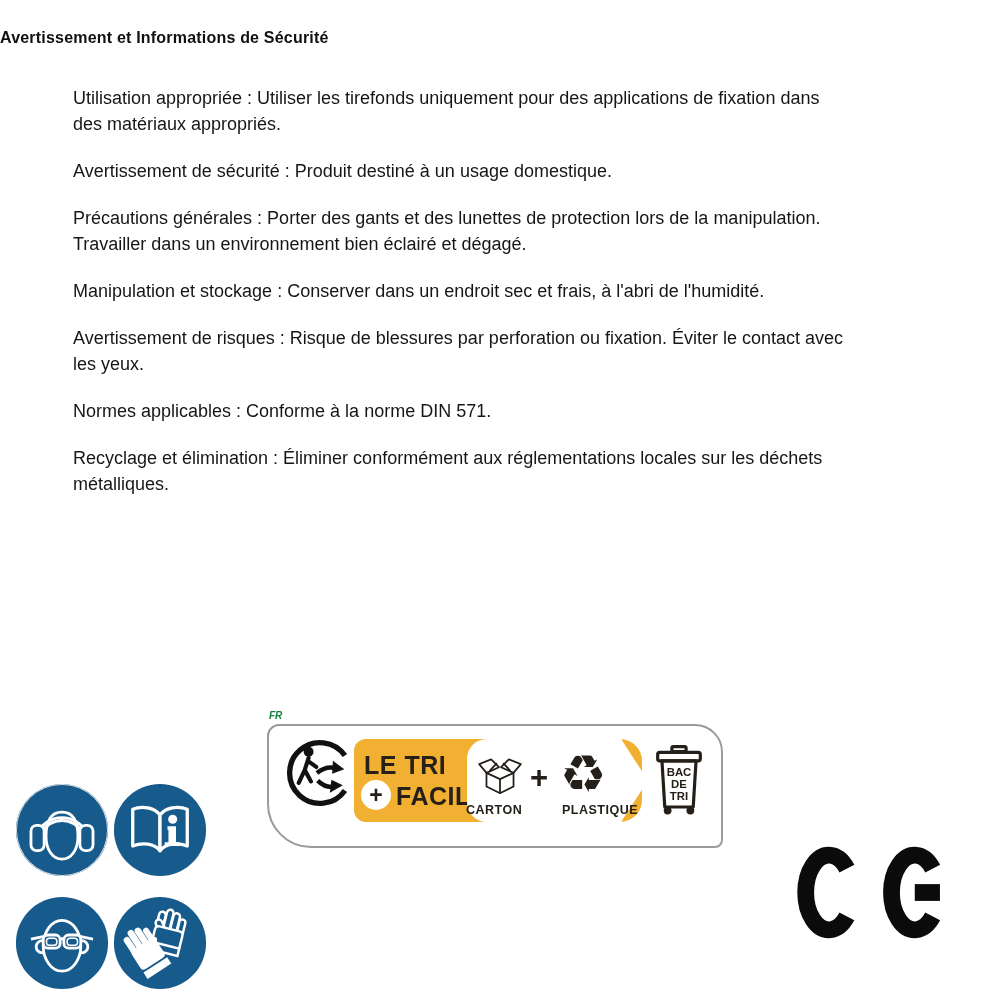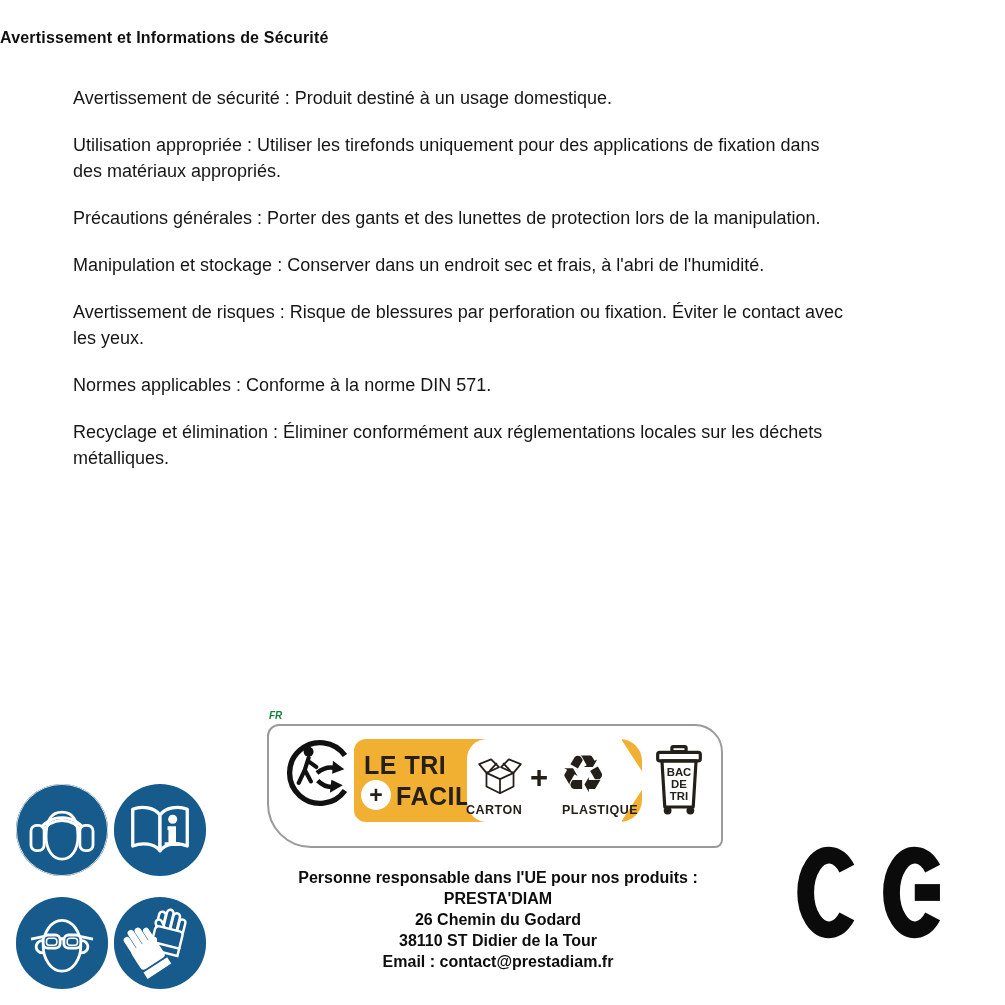--- a/index.html
+++ b/index.html
@@ -60,28 +60,29 @@
 </style>
 </head>
 <body>
 
 <div class="page">
 
   <div class="doc-title">Avertissement et Informations de Sécurité</div>
 
   <div class="doc-body">
     <p>
-      <span class="ln">Avertissement de sécurité : Produit destiné à un usage domestique.</span>
-    </p>
-    <p>
       <span class="ln">Utilisation appropriée : Utiliser les tirefonds uniquement pour des applications de fixation dans</span>
       <span class="ln">des matériaux appropriés.</span>
     </p>
     <p>
+      <span class="ln">Avertissement de sécurité : Produit destiné à un usage domestique.</span>
+    </p>
+    <p>
       <span class="ln">Précautions générales : Porter des gants et des lunettes de protection lors de la manipulation.</span>
+      <span class="ln">Travailler dans un environnement bien éclairé et dégagé.</span>
     </p>
     <p>
       <span class="ln">Manipulation et stockage : Conserver dans un endroit sec et frais, à l'abri de l'humidité.</span>
     </p>
     <p>
       <span class="ln">Avertissement de risques : Risque de blessures par perforation ou fixation. Éviter le contact avec</span>
       <span class="ln">les yeux.</span>
     </p>
     <p>
       <span class="ln">Normes applicables : Conforme à la norme DIN 571.</span>
@@ -187,27 +188,20 @@
           <circle cx="22" cy="93" r="5.5" fill="#242019"></circle>
           <circle cx="54" cy="93" r="5.5" fill="#242019"></circle>
           <text x="38" y="44" text-anchor="middle" font-size="16" font-weight="bold" fill="#242019">BAC</text>
           <text x="38" y="61" text-anchor="middle" font-size="16" font-weight="bold" fill="#242019">DE</text>
           <text x="38" y="78" text-anchor="middle" font-size="16" font-weight="bold" fill="#242019">TRI</text>
         </svg>
       </div>
     </div>
   </div>
 
-  <div class="address">
-    <div>Personne responsable dans l'UE pour nos produits :</div>
-    <div>PRESTA'DIAM</div>
-    <div>26 Chemin du Godard</div>
-    <div>38110 ST Didier de la Tour</div>
-    <div>Email : contact@prestadiam.fr</div>
-  </div>
 
   <svg class="ce" width="146" height="97" viewBox="0 0 156 104">
     <g fill="none" stroke="#0b0b0b" stroke-width="18">
       <path d="M53.2,26.3 A25,40 0 1 0 53.2,77.7"></path>
       <path d="M145.2,26.3 A25,40 0 1 0 145.2,77.7"></path>
       <path d="M126,52 H153"></path>
     </g>
   </svg>
 
 </div>

